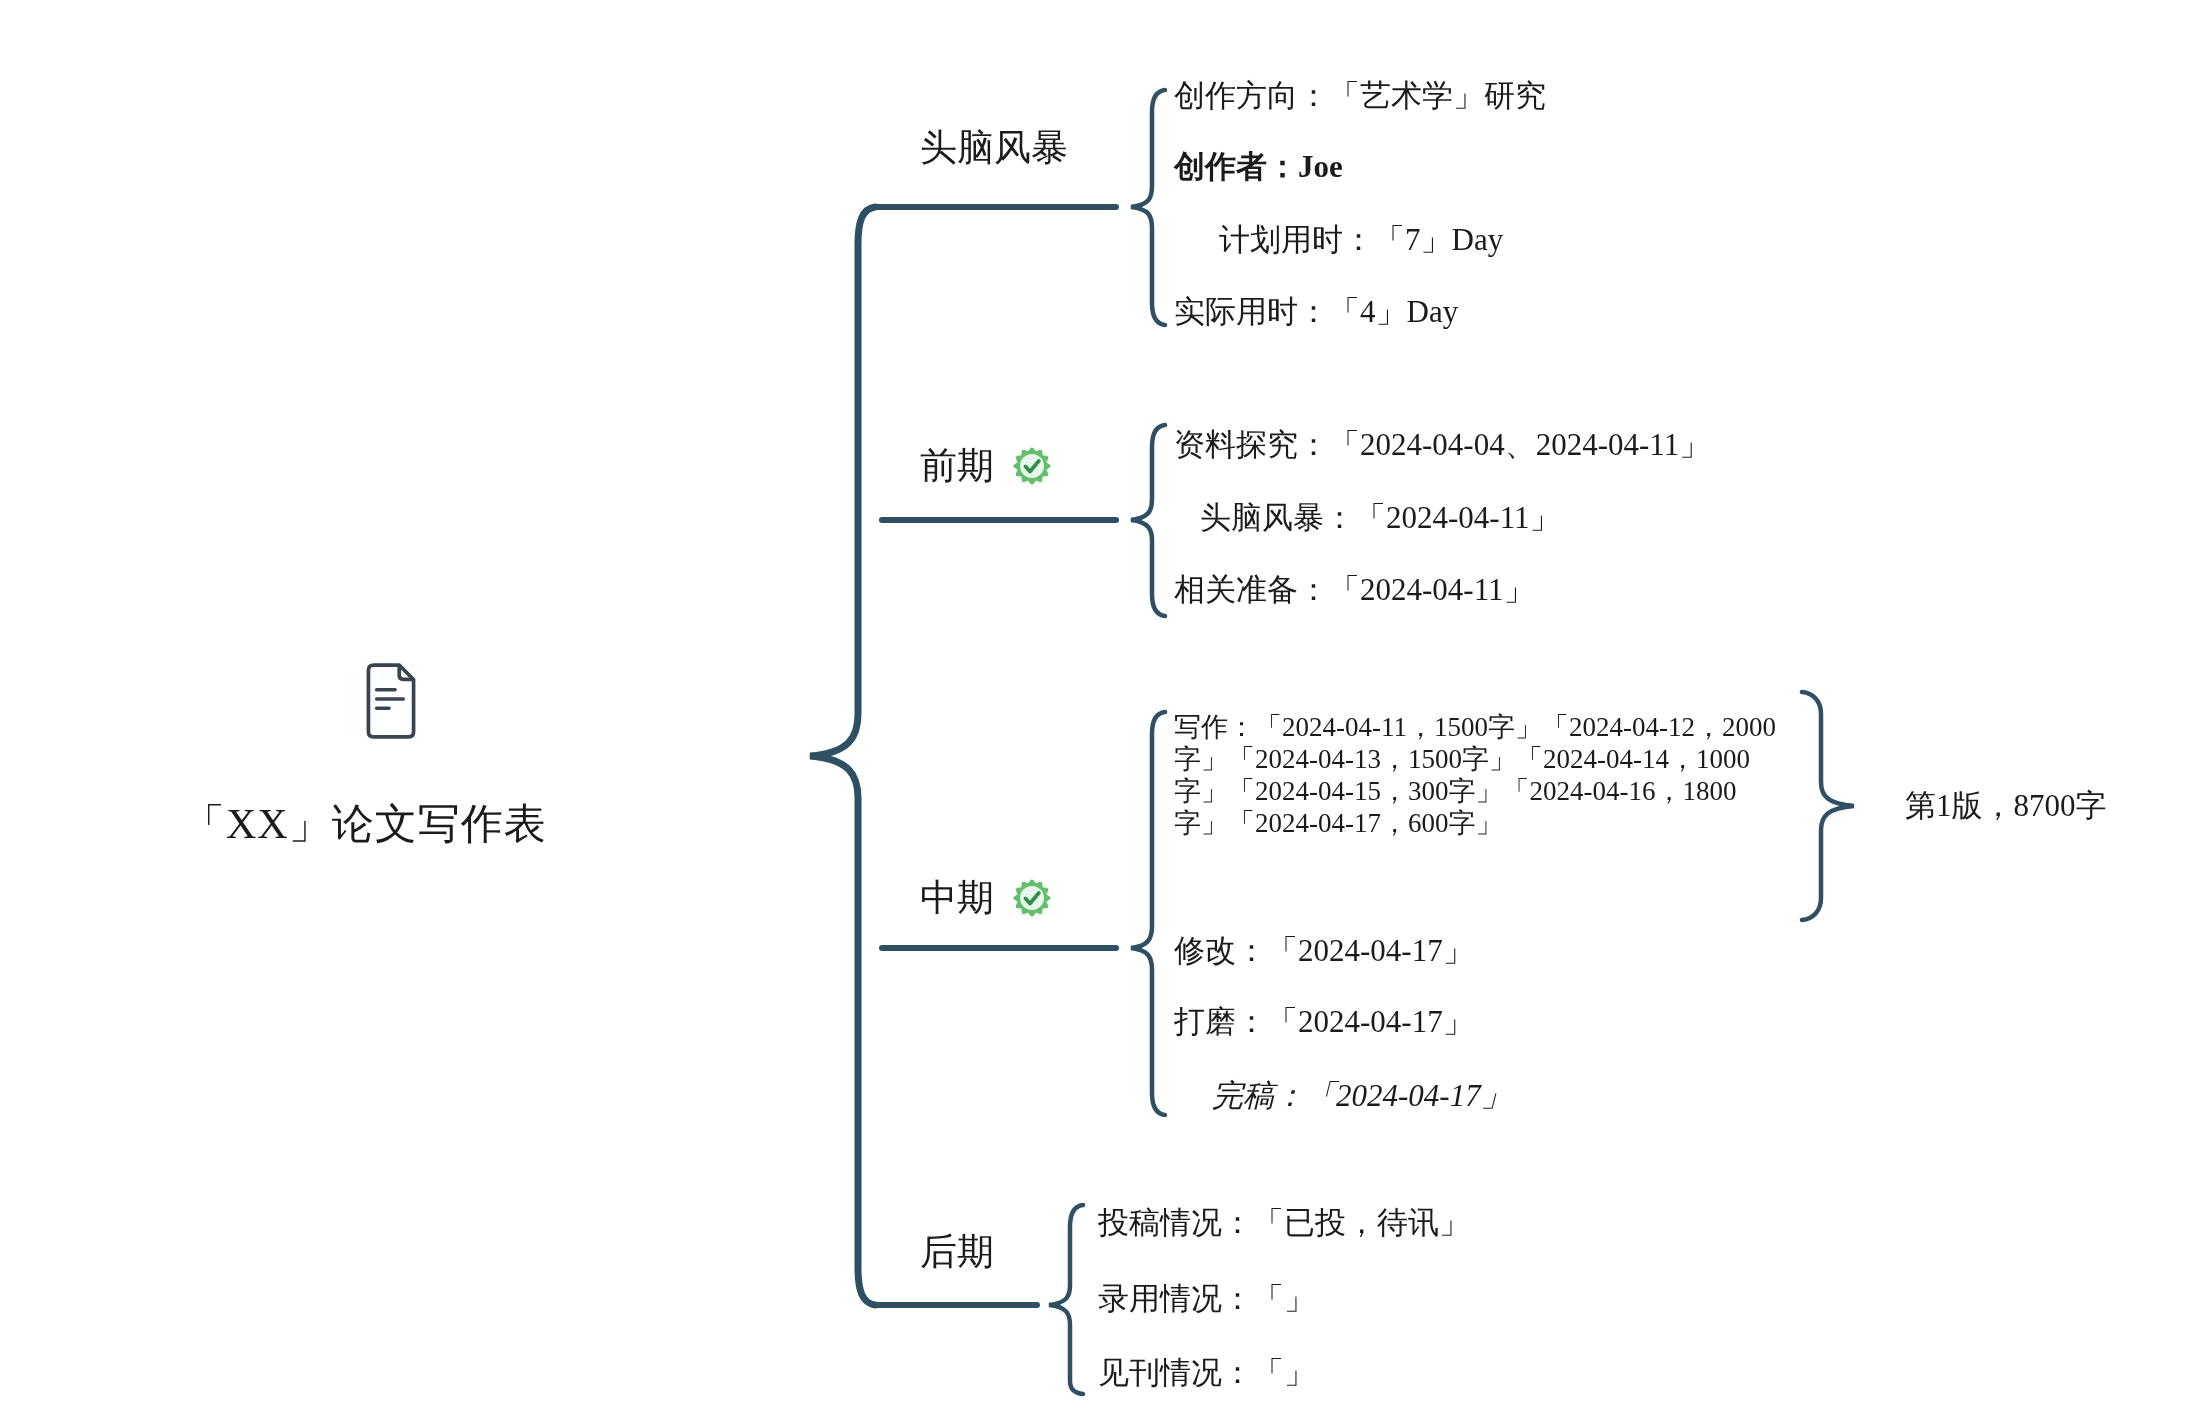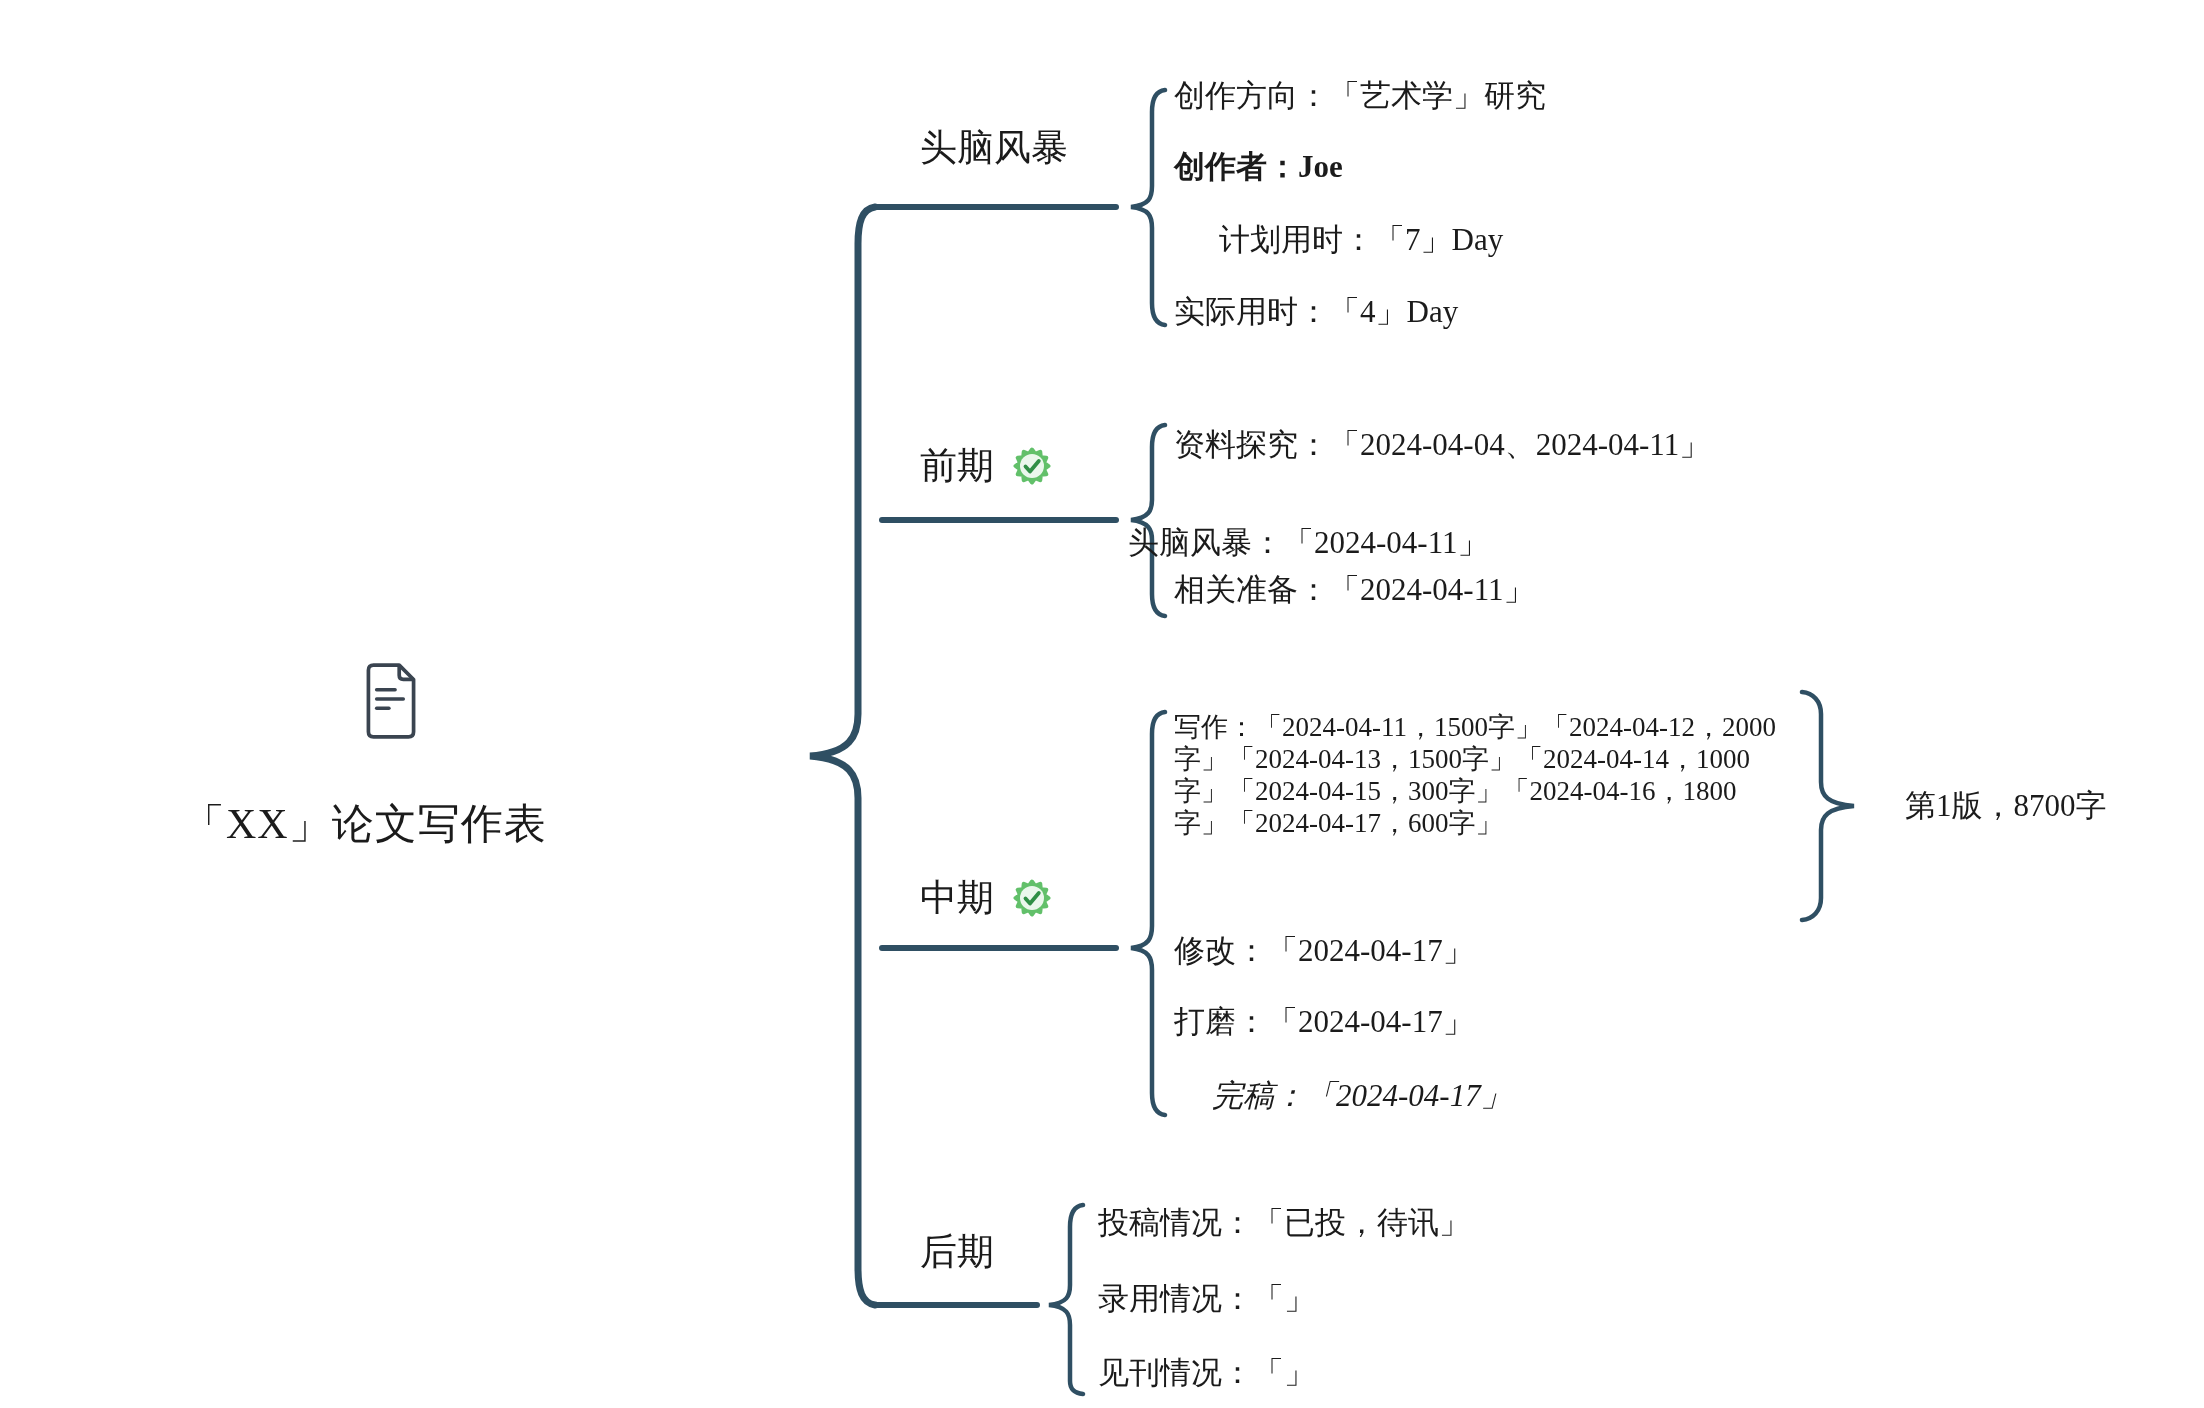--- a/index.html
+++ b/index.html
@@ -97,21 +97,21 @@
   <div class="branch-label" style="left:920px; top:1252px;">
     <span>后期</span>
   </div>
 
   <div class="leaf" style="left:1174px; top:96px;">创作方向：「艺术学」研究</div>
   <div class="leaf" style="left:1174px; top:167px;font-weight:bold;">创作者：Joe</div>
   <div class="leaf" style="left:1174px; top:240px;margin-left:45px;">计划用时：「7」Day</div>
   <div class="leaf" style="left:1174px; top:312px;">实际用时：「4」Day</div>
 
   <div class="leaf" style="left:1174px; top:445px;">资料探究：「2024-04-04、2024-04-11」</div>
-  <div class="leaf" style="left:1128px; top:518px;margin-top:25px;">头脑风暴：「2024-04-11」</div>
+  <div class="leaf" style="left:1200px; top:518px;">头脑风暴：「2024-04-11」</div>
   <div class="leaf" style="left:1174px; top:590px;">相关准备：「2024-04-11」</div>
 
   <div class="leaf-block" style="left:1174px; top:711px;">写作：「2024-04-11，1500字」「2024-04-12，2000字」「2024-04-13，1500字」「2024-04-14，1000字」「2024-04-15，300字」「2024-04-16，1800字」「2024-04-17，600字」</div>
   <div class="leaf" style="left:1905px; top:806px;">第1版，8700字</div>
   <div class="leaf" style="left:1174px; top:951px;">修改：「2024-04-17」</div>
   <div class="leaf" style="left:1174px; top:1022px;">打磨：「2024-04-17」</div>
   <div class="leaf" style="left:1212px; top:1096px;font-style:italic;">完稿：「2024-04-17」</div>
 
   <div class="leaf" style="left:1098px; top:1223px;">投稿情况：「已投，待讯」</div>
   <div class="leaf" style="left:1098px; top:1299px;">录用情况：「」</div>

